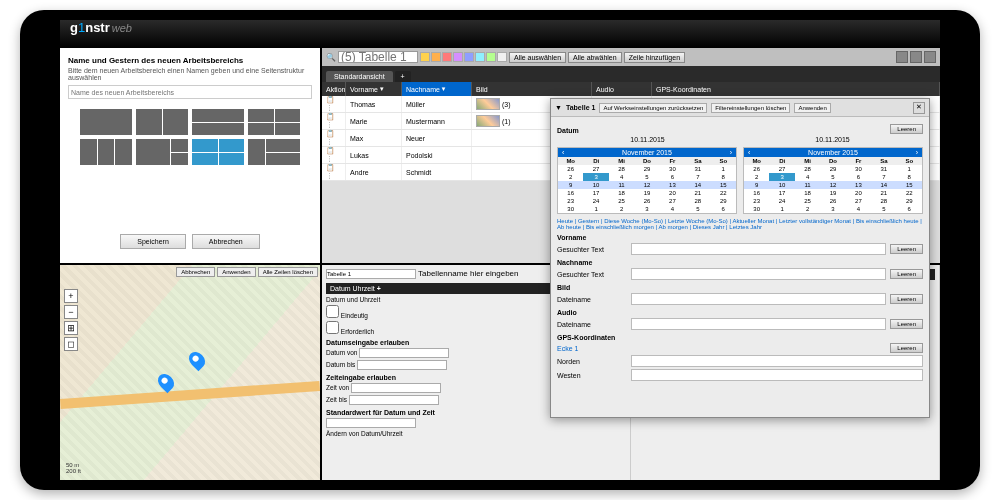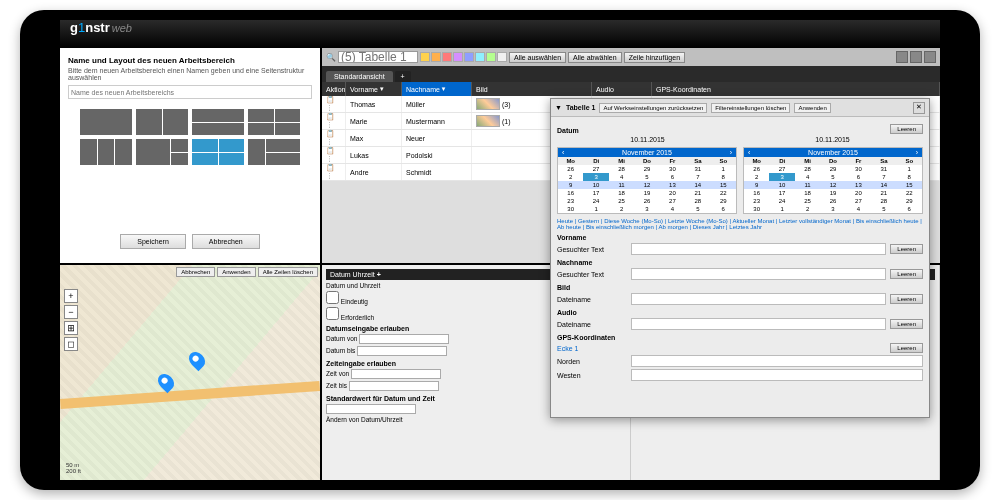--- a/index.html
+++ b/index.html
@@ -93,21 +93,21 @@
 <body>
 
 <div class="tablet">
     <div class="screen">
  <div class="header">
   <span class="brand"><b>g</b><span class="dot">1</span><b>nstr</b><span class="web">web</span></span>
  </div>
  <div class="panes">
 
   <div class="pane layout-pane">
-    <h4>Name und Layout des neuen Arbeitsbereich</h4>
+    <h4>Name und Gestern des neuen Arbeitsbereichs</h4>
     <p>Bitte dem neuen Arbeitsbereich einen Namen geben und eine Seitenstruktur auswählen</p>
     <input placeholder="Name des neuen Arbeitsbereichs" style="">
     <div class="thumbs">
       <div class="thumb" style="grid-template-columns:1fr">
               <div></div>
             </div>
       <div class="thumb" style="grid-template-columns:1fr 1fr">
               <div></div>
               <div></div>
             </div>
@@ -241,20 +241,24 @@
       <span>+</span>
       <span>−</span>
       <span>⊞</span>
       <span>◻</span>
     </div>
     <div class="map-scale"><span>50 m</span><br><span>200 ft</span></div>
   </div>
 
   <div class="pane cfg-pane">
     <div class="cfg-col">
+      <div class="cfg-top">
+        <input type="text" value="Tabelle 1" style="">
+        <span>Tabellenname hier eingeben</span>
+      </div>
       <span class="colname"><span>Datum Uhrzeit</span> <b>+</b></span>
       <label>Datum und Uhrzeit</label>
       <label><input type="checkbox" style=""> <span>Eindeutig</span></label>
       <label><input type="checkbox" style=""> <span>Erforderlich</span></label>
       <div class="cfg-sec">Datumseingabe erlauben</div>
       <label><span>Datum von</span> <input type="text" style=""></label>
       <label><span>Datum bis</span> <input type="text" style=""></label>
       <div class="cfg-sec">Zeiteingabe erlauben</div>
       <label><span>Zeit von</span> <input type="text" style=""></label>
       <label><span>Zeit bis</span> <input type="text" style=""></label>

